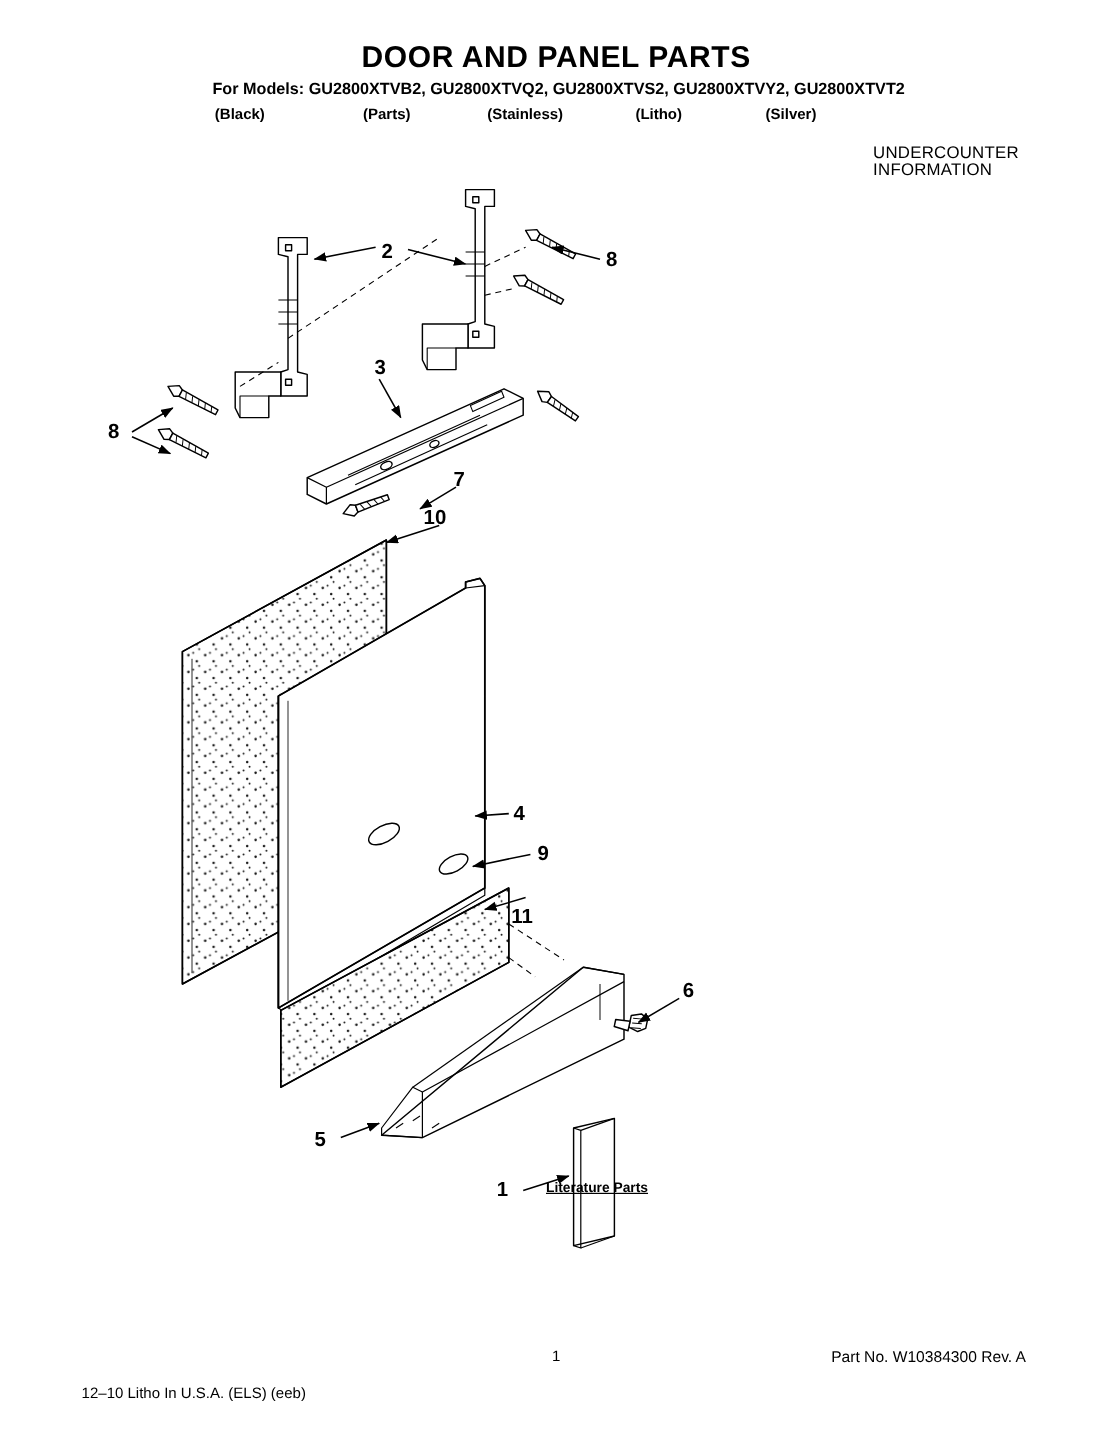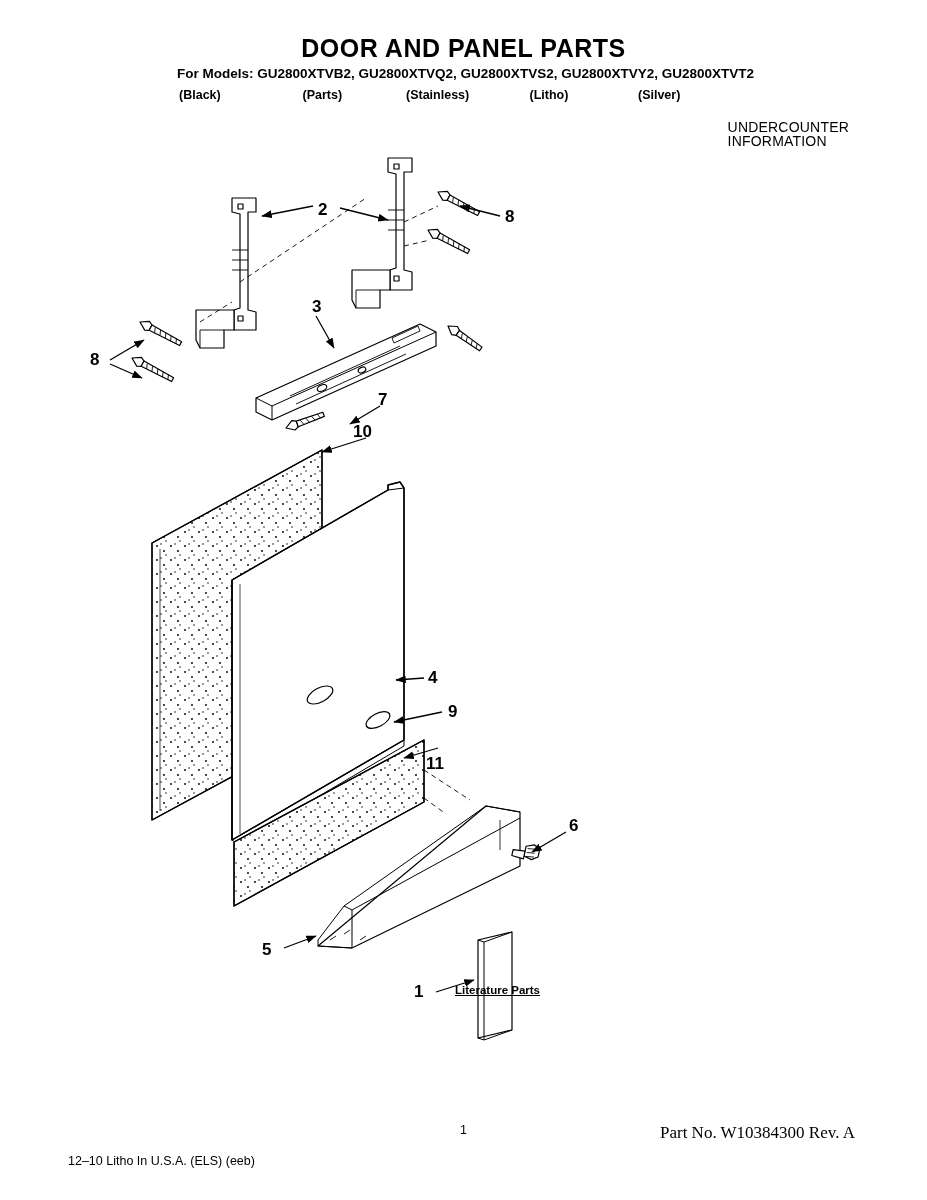--- a/index.html
+++ b/index.html
@@ -133,22 +133,21 @@
     left: 0;
     top: 1123px;
     width: 927px;
     text-align: center;
     font-size: 12.5px;
   }
   .footer-right {
     position: absolute;
     right: 72px;
     top: 1123px;
-    font-size: 17px;
-    font-family: Liberation Serif, serif;
+    font-size: 13px;
   }
 </style>
 </head>
 <body>
 
 <div class="page">
 
   <div class="title">DOOR AND PANEL PARTS</div>
   <div class="models">For Models: GU2800XTVB2, GU2800XTVQ2, GU2800XTVS2, GU2800XTVY2, GU2800XTVT2</div>
   <div class="colors-row">

